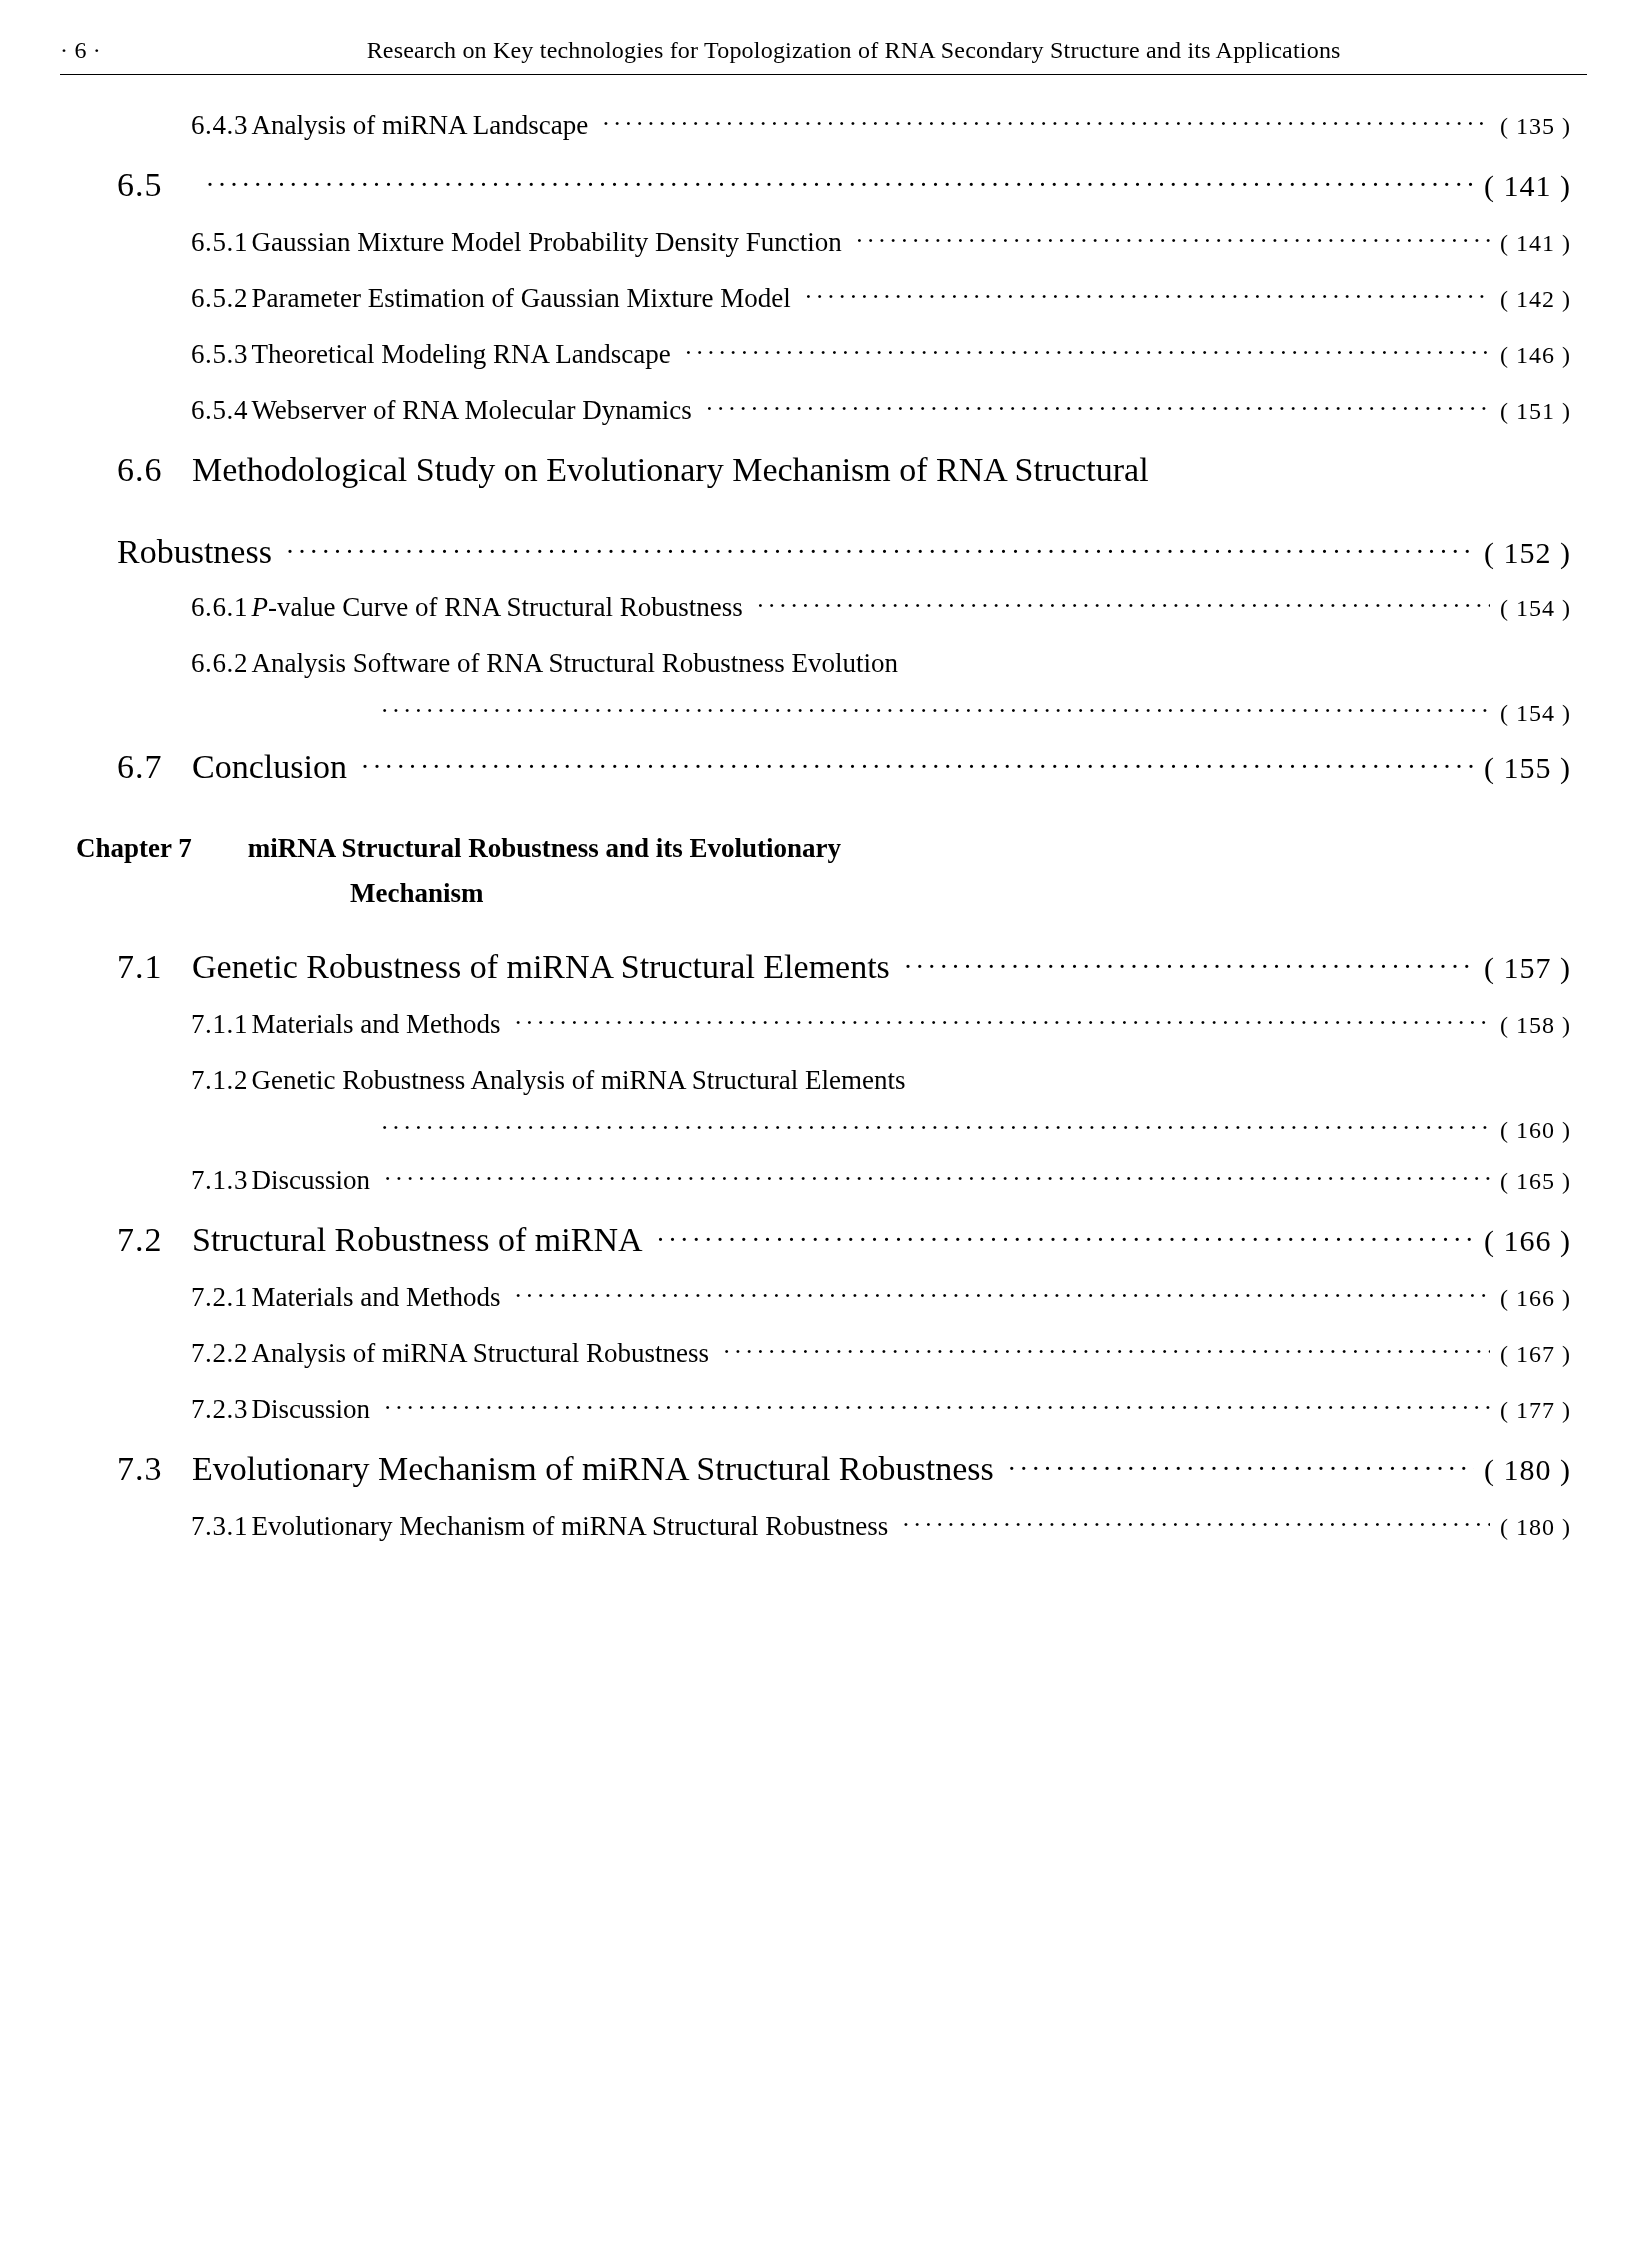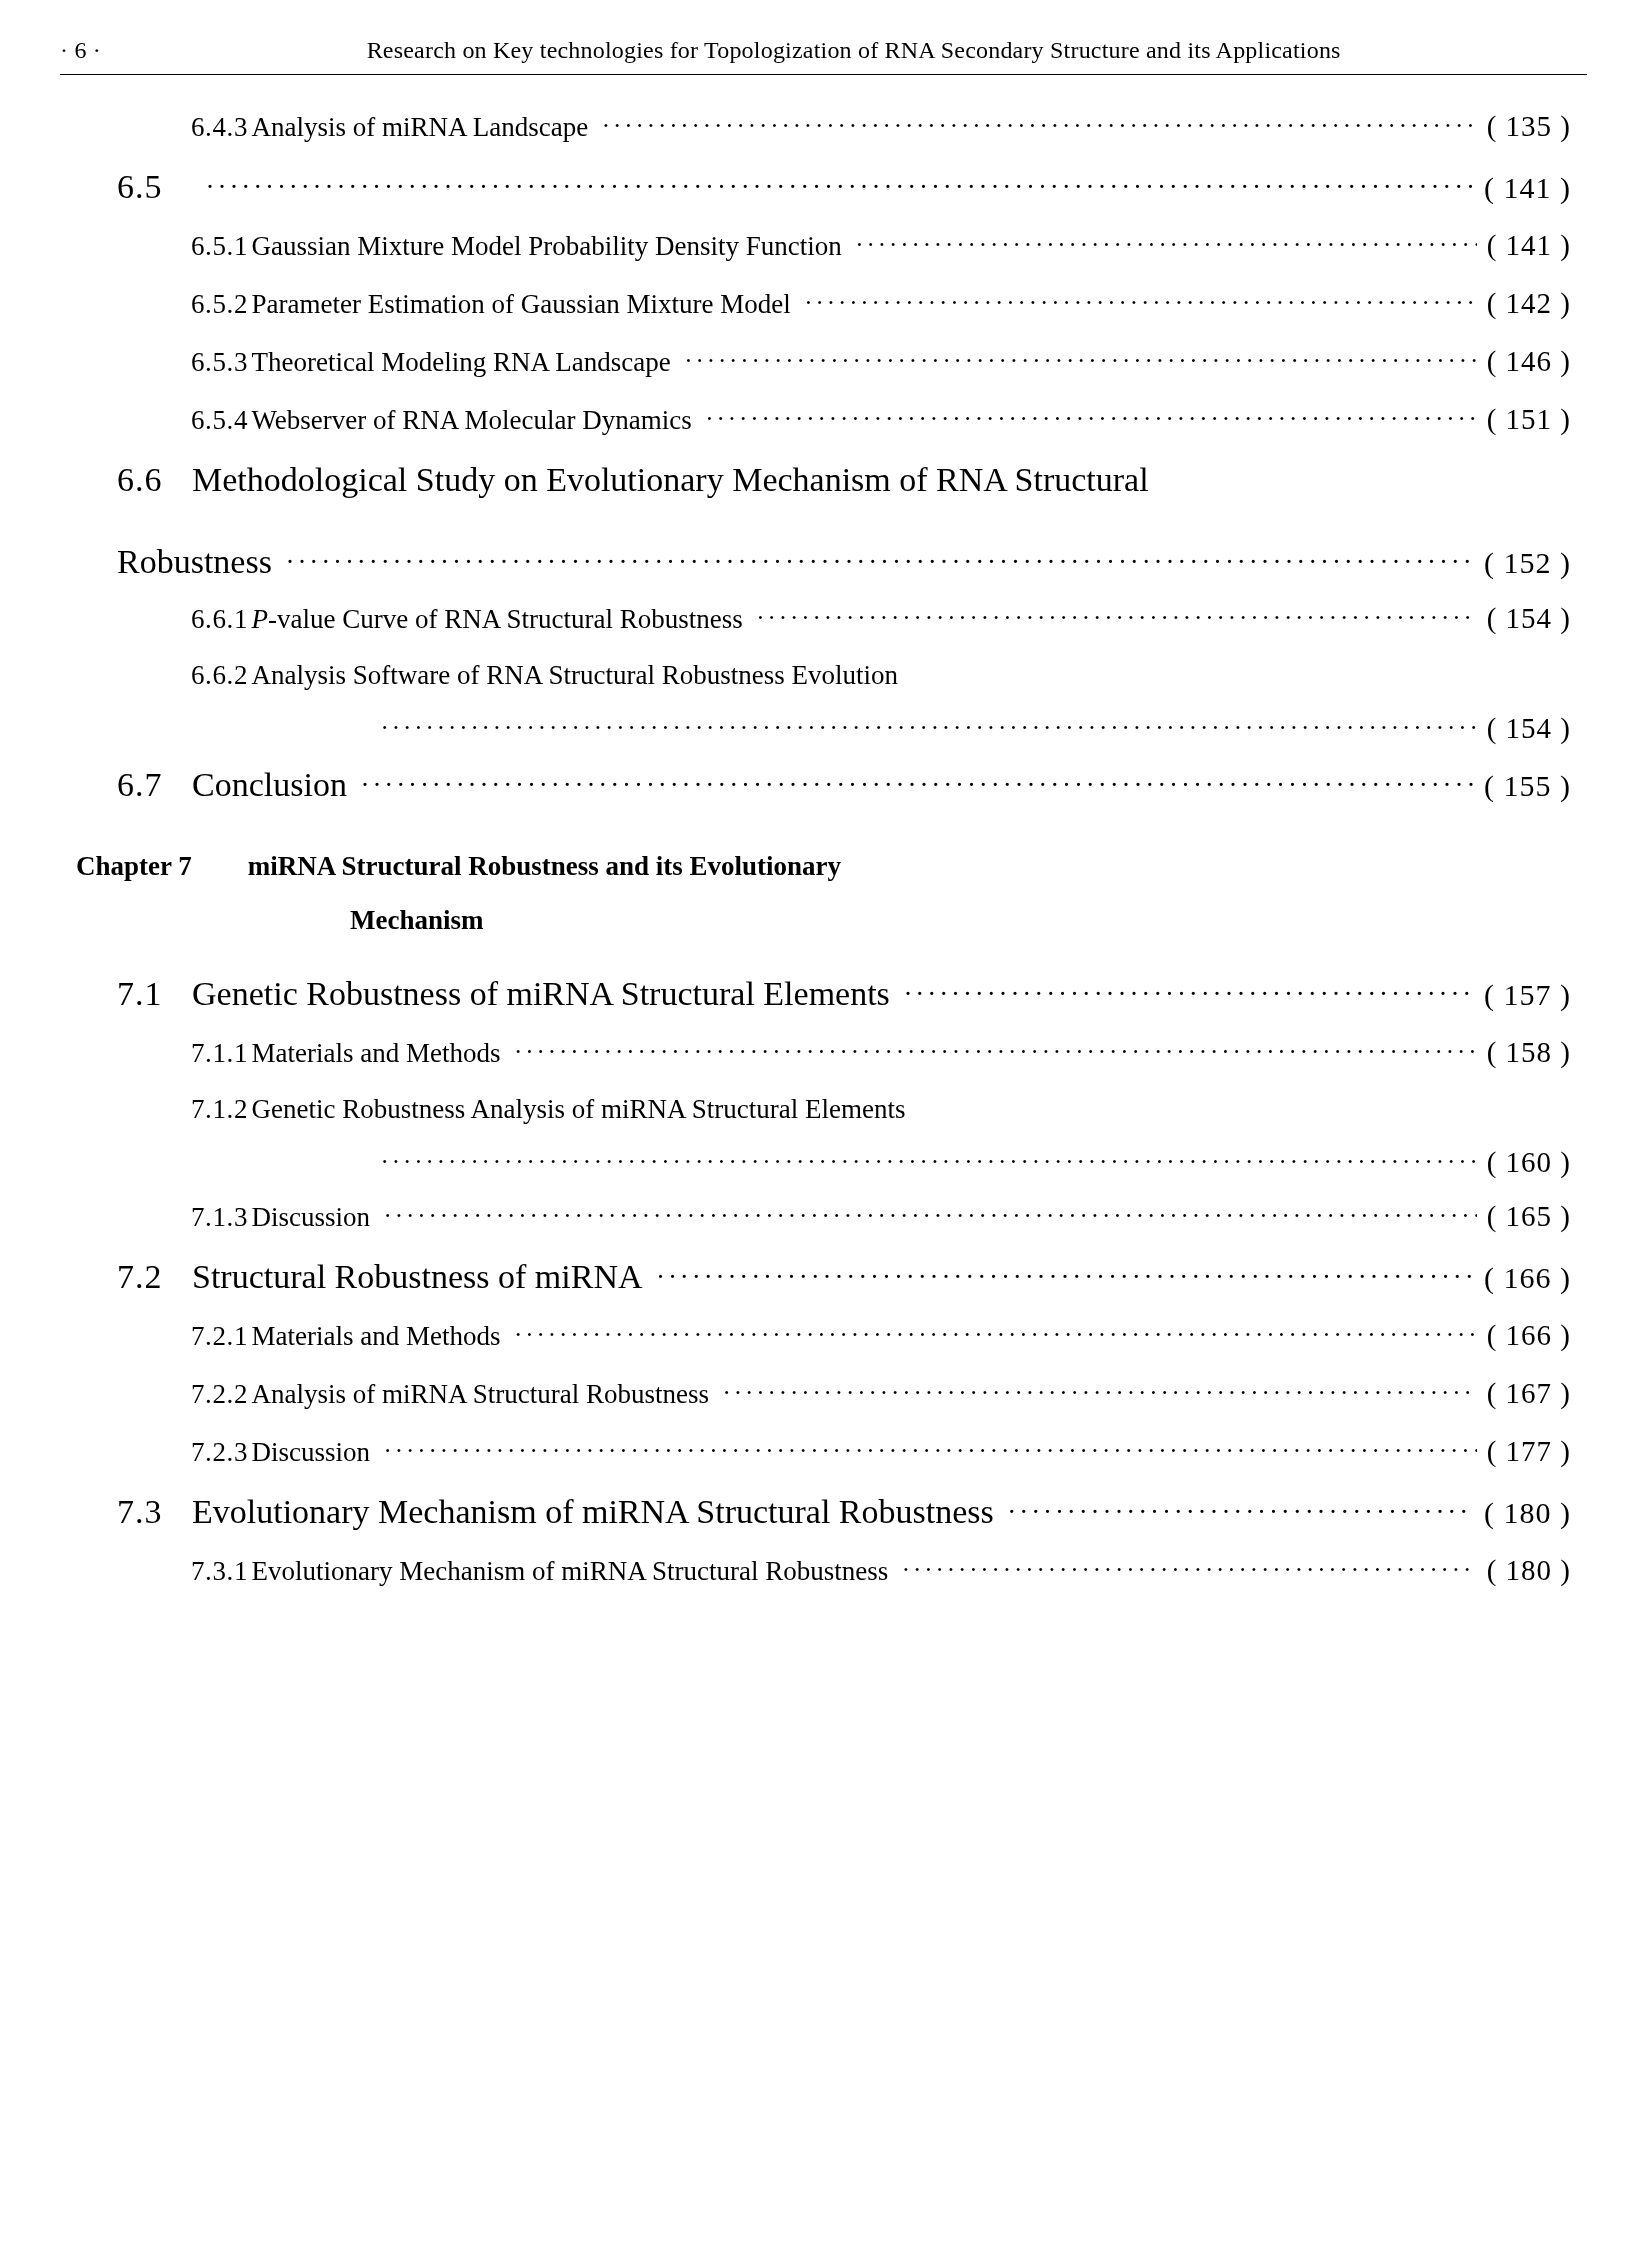--- a/index.html
+++ b/index.html
@@ -103,21 +103,21 @@
     color: #000;
   }
   .lvl2 .leader { font-size: 27px; letter-spacing: 2.9px; }
 
   .pg {
     flex: 0 0 auto;
     white-space: nowrap;
     font-size: 30px;
     letter-spacing: 1px;
   }
-  .lvl3 .pg { font-size: 29px; }
+  .lvl3 .pg { font-size: 24px; }
 
   
   .row.wrap {
     display: block;
     margin-bottom: 21.3px;
   }
   .row.wrap .line1 {
     display: flex;
     align-items: baseline;
   }
@@ -151,21 +151,21 @@
     flex: 0 0 auto;
     white-space: nowrap;
     padding-left: 0px;
   }
   .chapter .ctitle1 {
     padding-left: 56px;
     white-space: nowrap;
   }
   .chapter .cline2 {
     padding-left: 274px;
-    margin-top: 15px;
+    margin-top: 6px;
   }
 
   .italic { font-style: italic; }
 </style>
 </head>
 <body>
 
 <div class="page">
 
   <div class="header">

